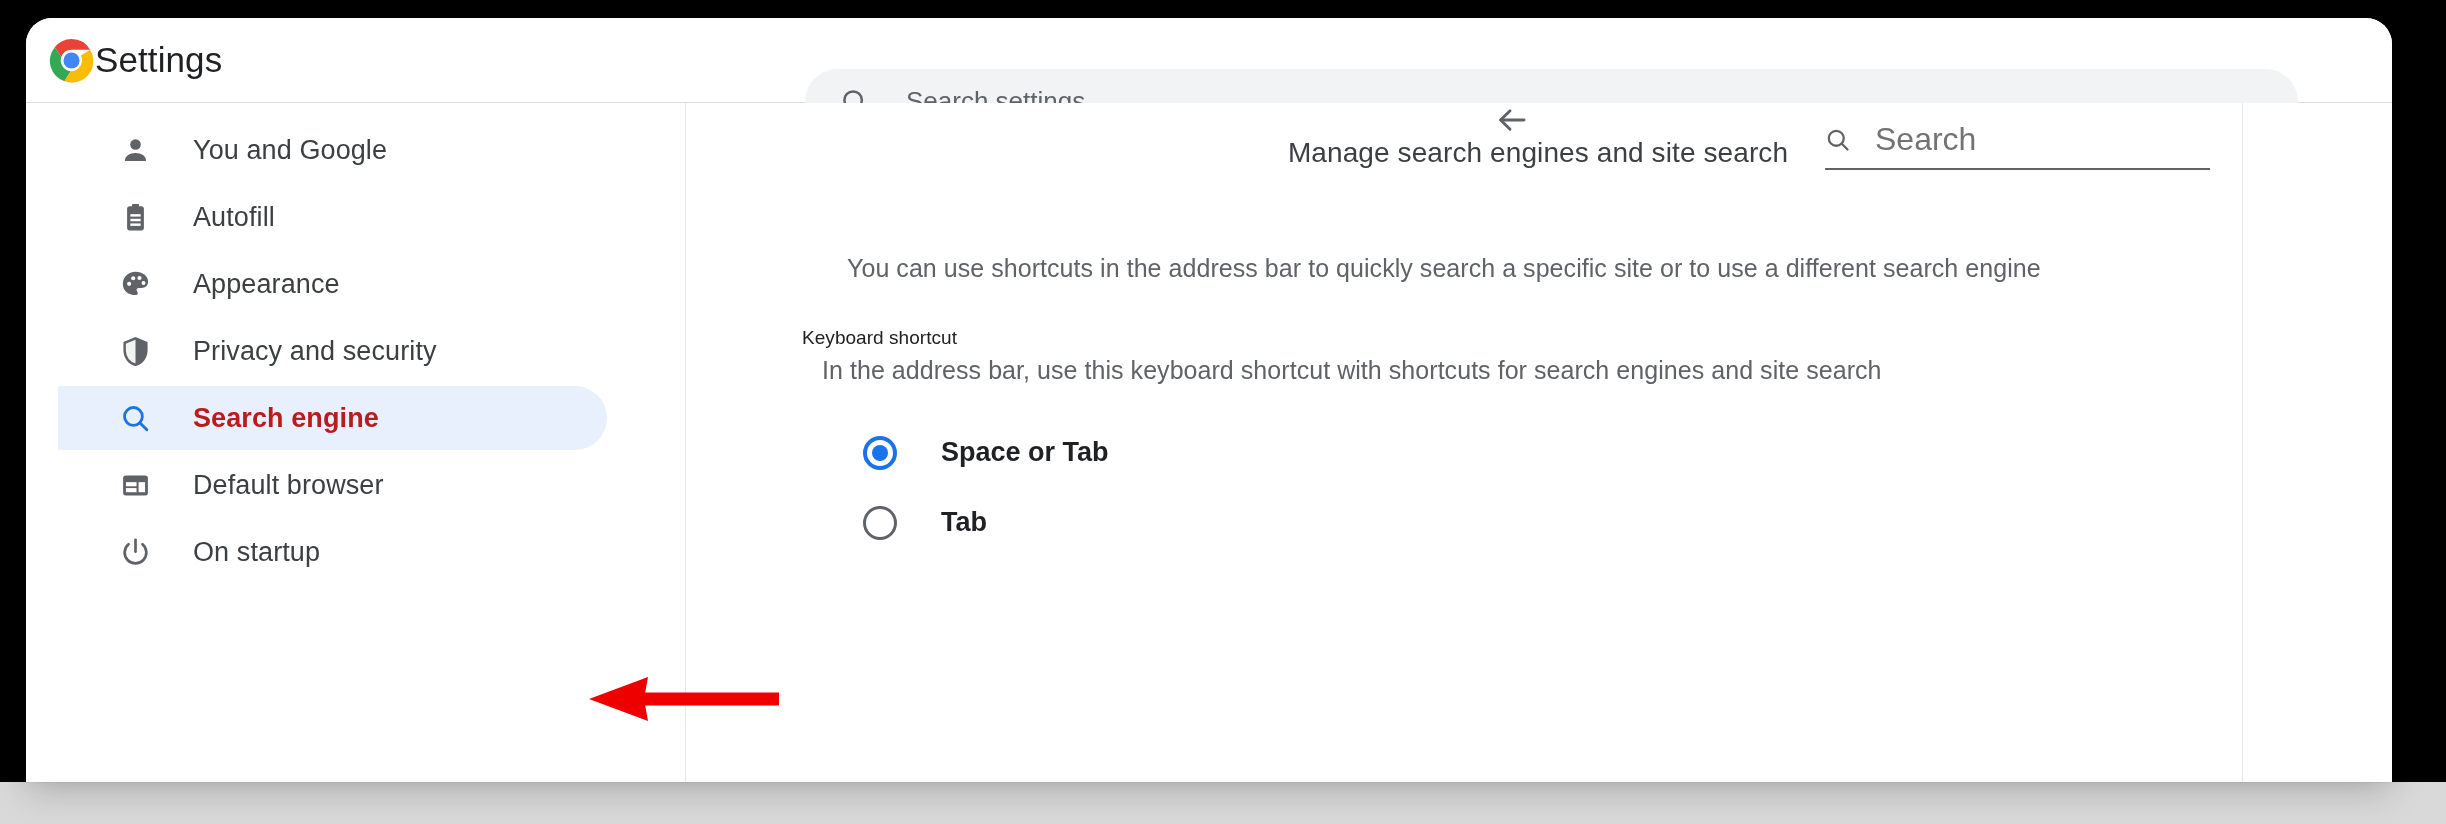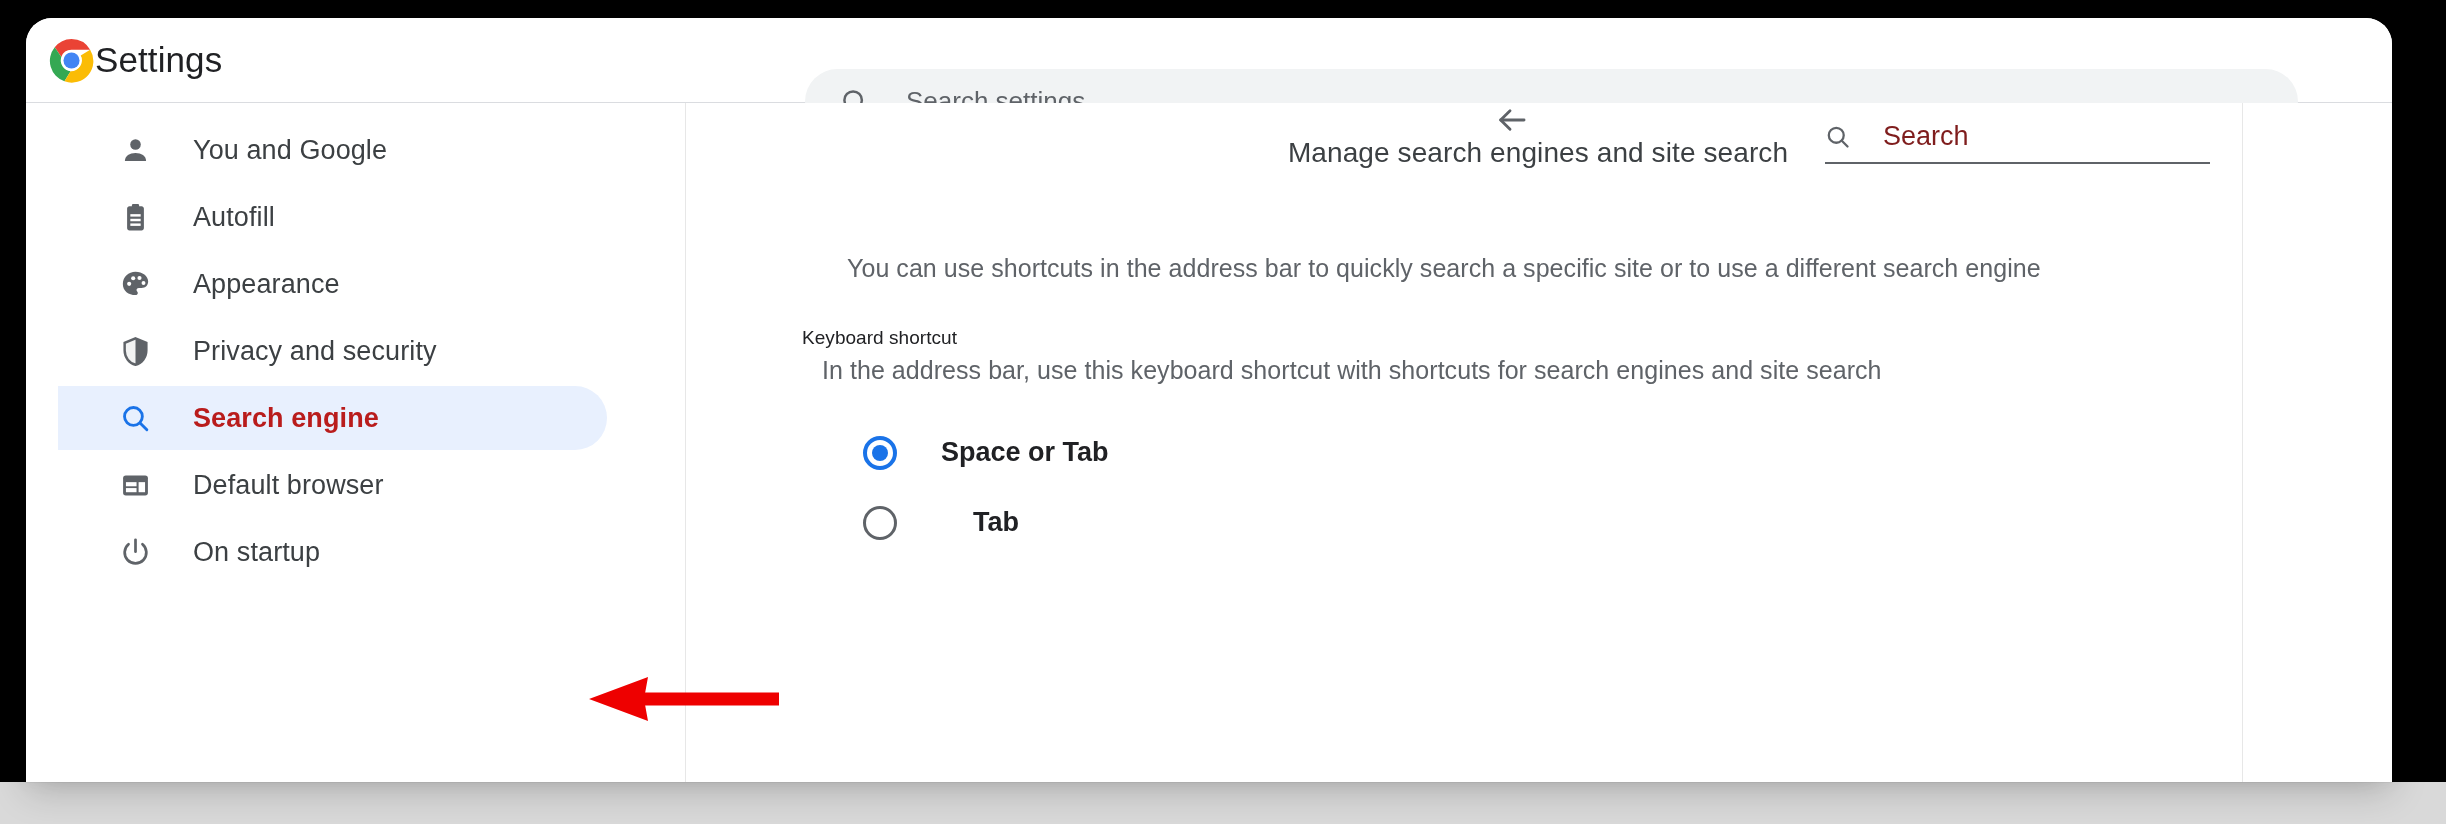--- a/index.html
+++ b/index.html
@@ -231,23 +231,23 @@
     padding-bottom: 10px;
     border-bottom: 2px solid #5f6368;
   }
   .content-search .cs-icon {
     width: 26px;
     height: 26px;
     color: #5f6368;
     flex: 0 0 auto;
   }
   .content-search .cs-text {
-    margin-left: 32px;
-    font-size: 27px;
-    color: #7f1d1d;
+    margin-left: 24px;
+    font-size: 32px;
+    color: #737373;
     white-space: nowrap;
   }
 
   .intro-text {
     margin: 73px 0 0 68px;
     font-size: 25px;
     color: #5f6368;
     letter-spacing: 0.05px;
     white-space: nowrap;
   }
@@ -299,21 +299,21 @@
     height: 16px;
     border-radius: 50%;
     background: #1a73e8;
   }
   .radio-label {
     margin-left: 44px;
     font-size: 27px;
     color: #202124;
     white-space: nowrap;
   }
-  .radio-row.spaced { margin-top: 3px; gap: 32px; }
+  .radio-row.spaced { margin-top: 3px; }
 </style>
 </head>
 <body>
 
 <div id="page">
 
   <div class="bottom-band"></div>
   <div class="watermark">CSDN @石头wang</div>
 
   <div class="window">

